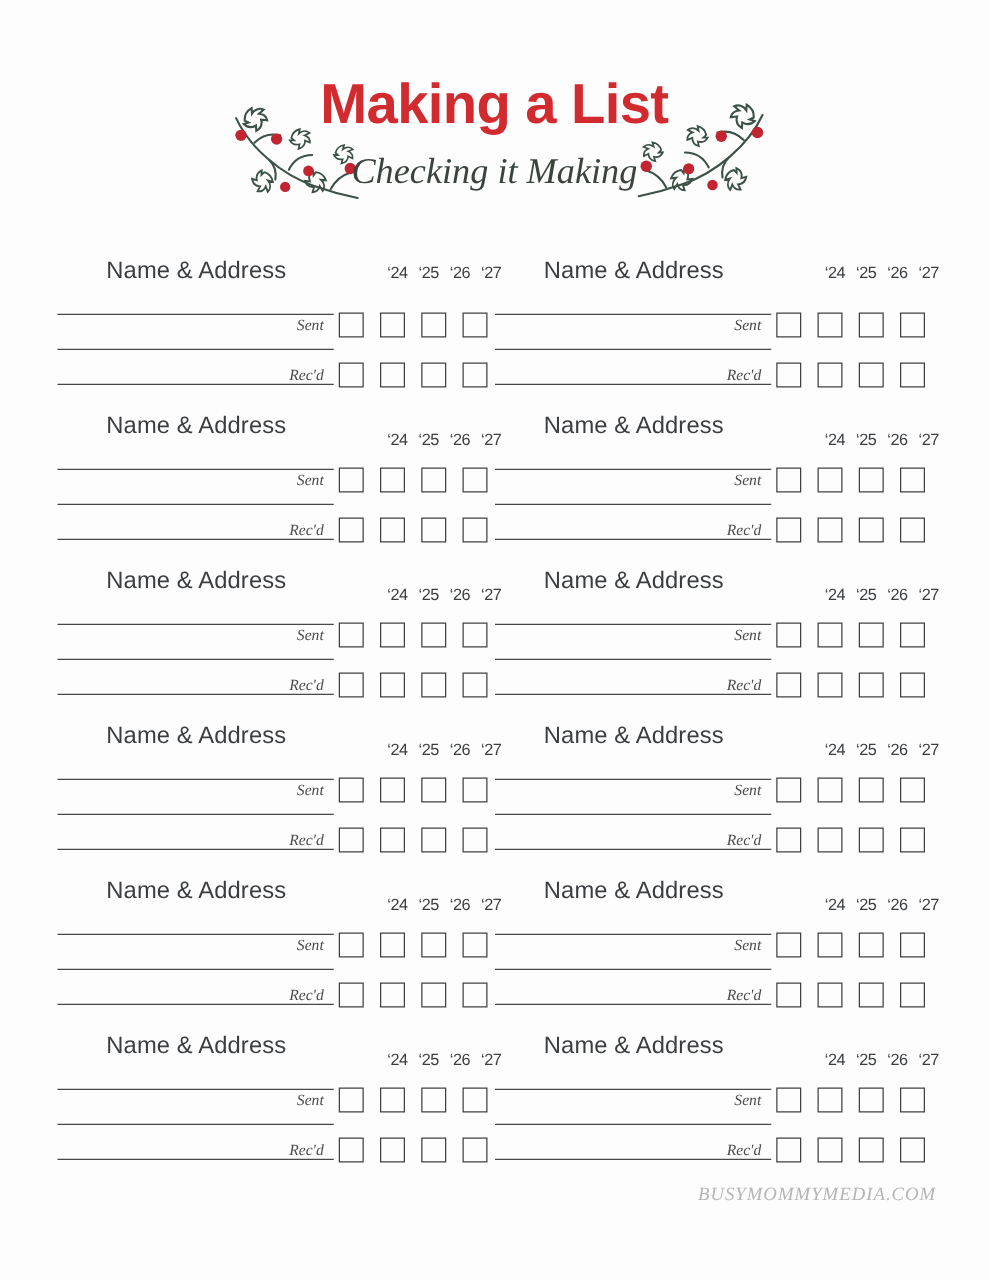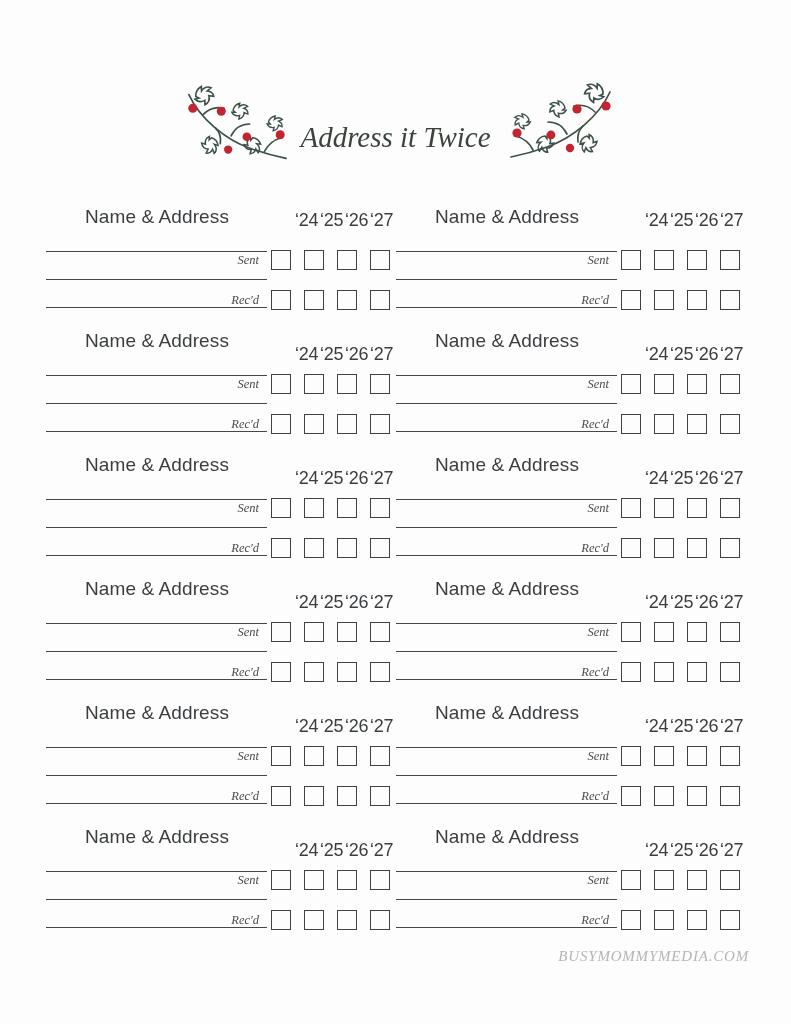--- a/index.html
+++ b/index.html
@@ -35,22 +35,22 @@
   .holly.left{left:182px;}
   .holly.right{left:502px;top:78px;width:120px;transform:scaleX(-1);}
   
   .list{margin-left:46px;display:grid;grid-template-columns:345px 345px;column-gap:5px;}
   .entry{position:relative;height:124px;width:345px;}
   .entry .name{
     position:absolute;top:0;left:0;width:222px;text-align:center;
     font-size:19px;color:var(--ink);letter-spacing:0.1px;
   }
   .entry .years{
-    position:absolute;top:14px;left:249px;width:95px;display:flex;gap:5px;
-    font-size:18px;color:var(--ink);
+    position:absolute;top:14px;left:262px;width:95px;display:flex;gap:5px;
+    font-size:13px;color:var(--ink);
   }
   .list .entry:nth-child(-n+2) .years{top:4px;}
   .years span{display:inline-block;width:20px;text-align:center;letter-spacing:-0.3px;}
   .entry .ln{position:absolute;left:0;width:221px;height:0;border-bottom:1.6px solid var(--line_ink);}
   .ln.l1{top:44.5px;}
   .ln.l2{top:73px;}
   .ln.l3{top:101px;}
   .crow{position:absolute;right:1px;height:20px;display:flex;align-items:center;gap:13px;}
   .crow.sent{top:44px;}
   .crow.recd{top:84px;}
@@ -90,21 +90,22 @@
       </g>
       <g fill="var(--berry_red)" stroke="none">
         <circle cx="11" cy="28" r="4.6"></circle>
         <circle cx="40" cy="31" r="4.6"></circle>
         <circle cx="66" cy="57" r="4.4"></circle>
         <circle cx="100" cy="55" r="4.6"></circle>
         <circle cx="47" cy="70" r="4.2"></circle>
       </g>
     </svg>
 
-    <h2 class="page-subtitle">Address it Twice</h2>
+    <h1 class="page-title">Making a List</h1>
+    <h2 class="page-subtitle">Checking it Making</h2>
 
     <svg class="holly right" viewBox="0 0 110 88" xmlns="http://www.w3.org/2000/svg" aria-hidden="true">
       <g stroke="var(--holly_green)" fill="none" stroke-width="1.7" stroke-linecap="round">
         <path d="M7,14 C18,38 44,60 70,69 C84,74 96,77 106,79"></path>
         <path d="M22,34 C28,28 35,26 43,28"></path>
         <path d="M50,56 C54,48 61,44 69,44"></path>
         <path d="M84,72 C88,64 94,60 101,58"></path>
         <path d="M34,48 C38,52 40,58 39,64"></path>
         <use href="#hleaf" transform="translate(14,16) rotate(-30)"></use>
         <use href="#hleaf" transform="translate(30,58) rotate(80) scale(0.9)"></use>

